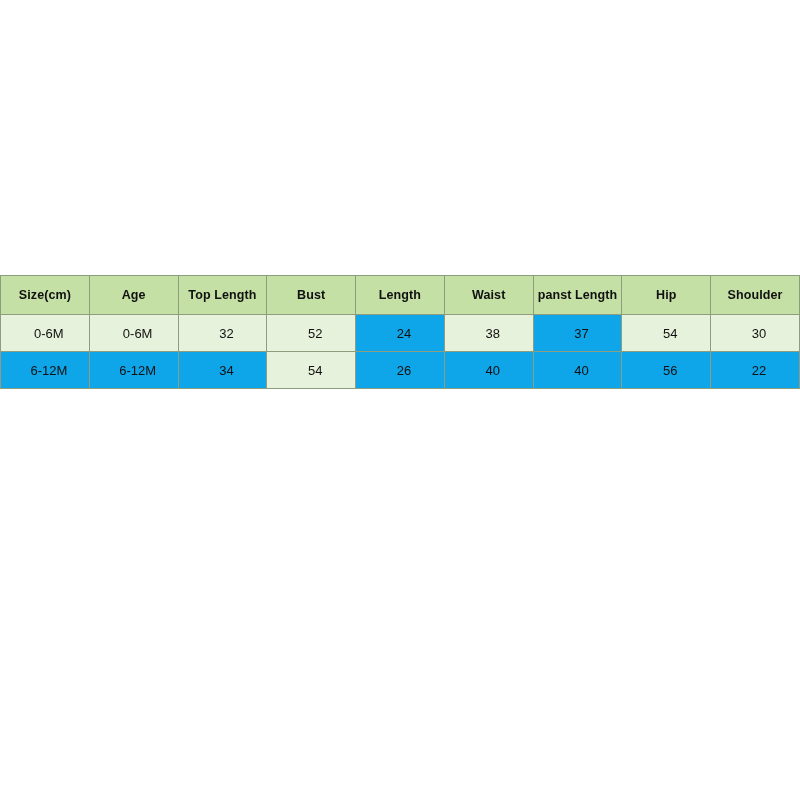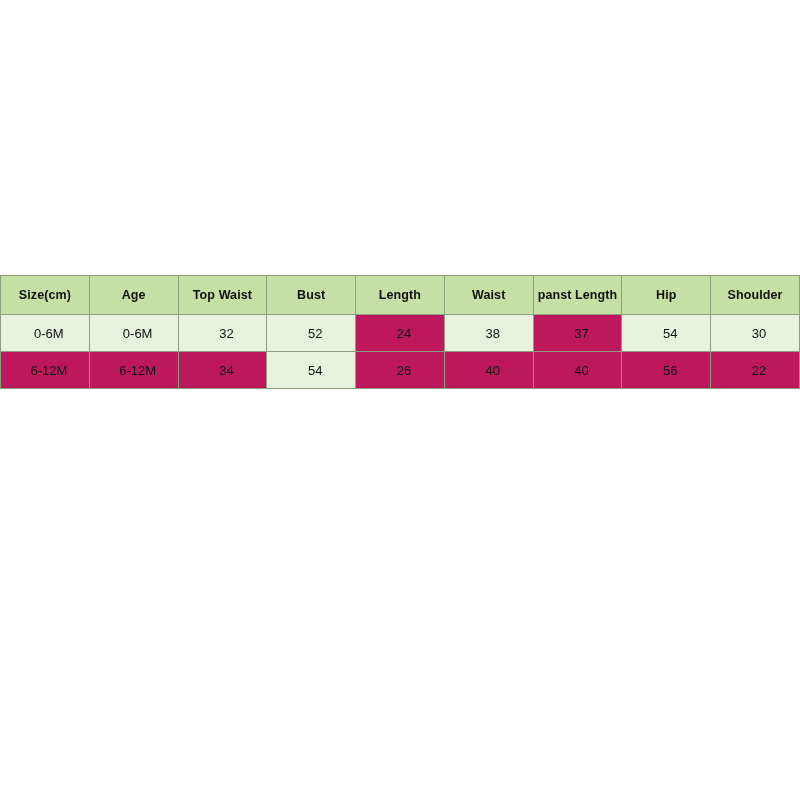--- a/index.html
+++ b/index.html
@@ -47,39 +47,39 @@
   }
 
   table.size-chart td {
     height: 36px;
     font-size: 13px;
     font-weight: normal;
     padding-left: 8px;
   }
 
   
-  td.sh-dark  { background: #be185d; }
+  td.sh-dark  { background: #0ea5e9; }
   td.sh-light { background: #e7f2dc; }
 
   
   td.label-cell {
     font-weight: bold;
     font-size: 12.5px;
   }
 </style>
 </head>
 <body>
 
 <div id="size-chart-wrap">
   <table class="size-chart">
     <thead>
       <tr id="header-row">
           <th>Size(cm)</th>
           <th>Age</th>
-          <th>Top Waist</th>
+          <th>Top Length</th>
           <th>Bust</th>
           <th>Length</th>
           <th>Waist</th>
           <th>panst Length</th>
           <th>Hip</th>
           <th>Shoulder</th>
         </tr>
     </thead>
     <tbody id="body-rows">
         <tr>

